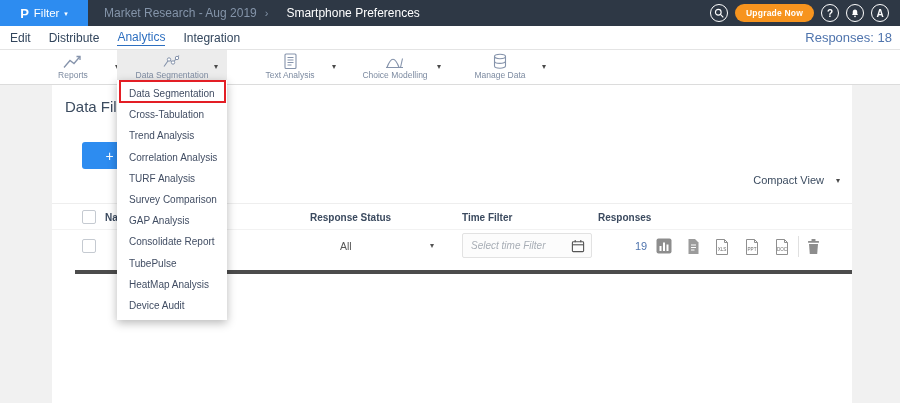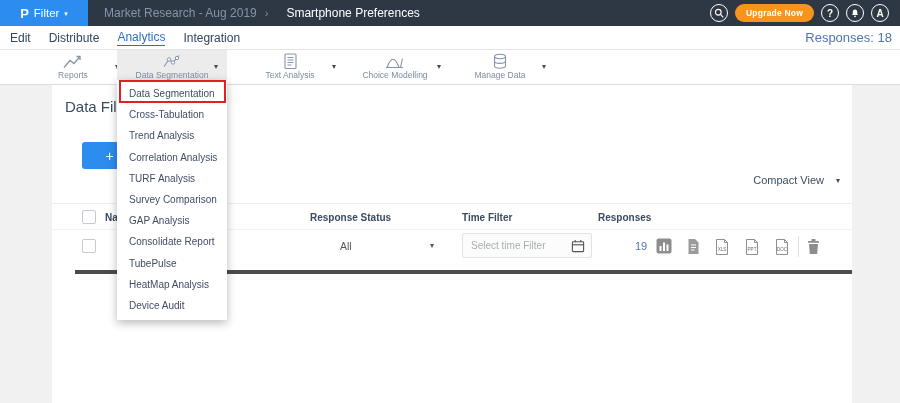--- a/index.html
+++ b/index.html
@@ -62,21 +62,21 @@
     border-top:1px solid #eeeeee; border-bottom:1px solid #f2f2f2; }
   .th { position:absolute; top:8px; font-size:10px; font-weight:bold; color:#3b4a5f; }
   .checkbox { position:absolute; width:14px; height:14px; background:#fff;
     border:1px solid #c5cad1; border-radius:2px; cursor:pointer; }
 
   .trow { position:absolute; left:0; top:145px; width:800px; height:34px; }
   .cell-all { position:absolute; left:288px; top:10px; font-size:10.5px; color:#555; }
   .cell-all-caret { position:absolute; left:378px; top:11px; font-size:8px; color:#555; cursor:pointer; }
   .time-input { position:absolute; left:410px; top:3px; width:130px; height:25px;
     border:1px solid #e2e2e2; background:#fcfcfc; border-radius:2px;
-    display:flex; align-items:center; padding:0 6px 0 8px; cursor:text; }
+    display:flex; align-items:center; padding:0 6px 0 8px; cursor:text;font-style:italic; }
   .time-ph { font-size:10px; color:#a7adb5; flex:1; }
   .count { position:absolute; left:583px; top:10px; font-size:11px; color:#4f74ad; cursor:pointer; }
   .ricon { position:absolute; top:8px; cursor:pointer; }
   .vdiv { position:absolute; left:746px; top:6px; width:1px; height:21px; background:#e0e0e0; }
 
   .dark-line { position:absolute; left:23px; top:185px; width:777px; height:4px; background:#4c4c4c; }
 
   
   .dropdown { position:absolute; left:117px; top:80px; width:110px; background:#fff;
     padding:3px 0 4px; box-shadow:0 3px 9px rgba(0,0,0,.28); z-index:30; }

